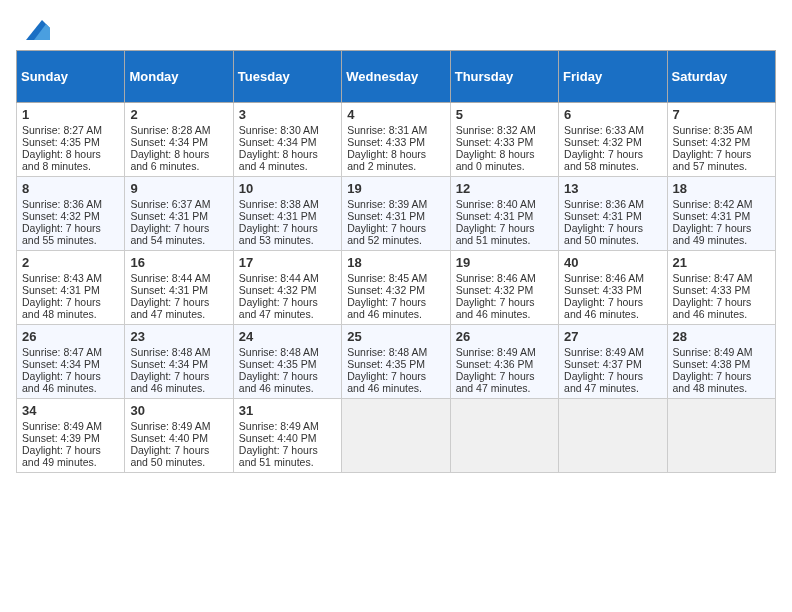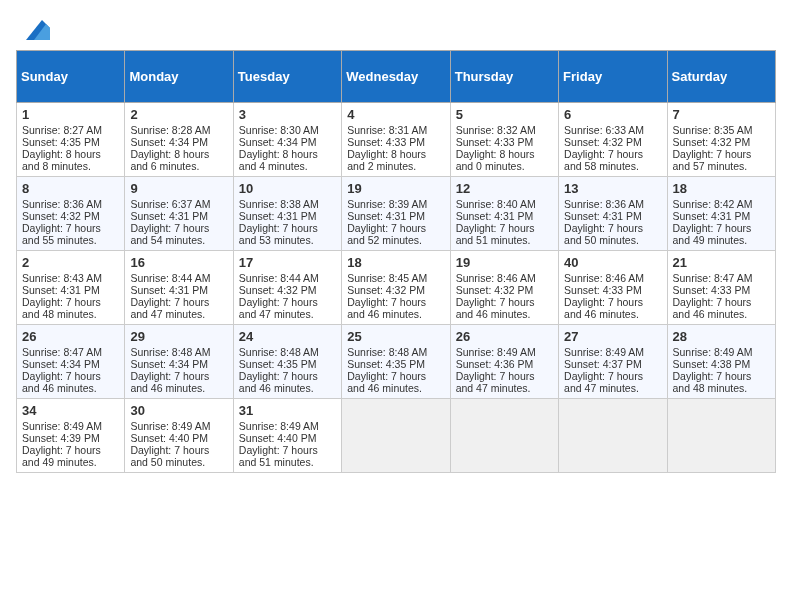--- a/index.html
+++ b/index.html
@@ -134,21 +134,21 @@
         <td><span class="day-num">2</span><span>Sunrise: 8:43 AM</span><br><span>Sunset: 4:31 PM</span><br><span>Daylight: 7 hours and 48 minutes.</span></td>
         <td><span class="day-num">16</span><span>Sunrise: 8:44 AM</span><br><span>Sunset: 4:31 PM</span><br><span>Daylight: 7 hours and 47 minutes.</span></td>
         <td><span class="day-num">17</span><span>Sunrise: 8:44 AM</span><br><span>Sunset: 4:32 PM</span><br><span>Daylight: 7 hours and 47 minutes.</span></td>
         <td><span class="day-num">18</span><span>Sunrise: 8:45 AM</span><br><span>Sunset: 4:32 PM</span><br><span>Daylight: 7 hours and 46 minutes.</span></td>
         <td><span class="day-num">19</span><span>Sunrise: 8:46 AM</span><br><span>Sunset: 4:32 PM</span><br><span>Daylight: 7 hours and 46 minutes.</span></td>
         <td><span class="day-num">40</span><span>Sunrise: 8:46 AM</span><br><span>Sunset: 4:33 PM</span><br><span>Daylight: 7 hours and 46 minutes.</span></td>
         <td><span class="day-num">21</span><span>Sunrise: 8:47 AM</span><br><span>Sunset: 4:33 PM</span><br><span>Daylight: 7 hours and 46 minutes.</span></td>
       </tr>
       <tr>
         <td><span class="day-num">26</span><span>Sunrise: 8:47 AM</span><br><span>Sunset: 4:34 PM</span><br><span>Daylight: 7 hours and 46 minutes.</span></td>
-        <td><span class="day-num">29</span><span>Sunrise: 8:48 AM</span><br><span>Sunset: 4:34 PM</span><br><span>Daylight: 7 hours and 46 minutes.</span></td>
+        <td><span class="day-num">23</span><span>Sunrise: 8:48 AM</span><br><span>Sunset: 4:34 PM</span><br><span>Daylight: 7 hours and 46 minutes.</span></td>
         <td><span class="day-num">24</span><span>Sunrise: 8:48 AM</span><br><span>Sunset: 4:35 PM</span><br><span>Daylight: 7 hours and 46 minutes.</span></td>
         <td><span class="day-num">25</span><span>Sunrise: 8:48 AM</span><br><span>Sunset: 4:35 PM</span><br><span>Daylight: 7 hours and 46 minutes.</span></td>
         <td><span class="day-num">26</span><span>Sunrise: 8:49 AM</span><br><span>Sunset: 4:36 PM</span><br><span>Daylight: 7 hours and 47 minutes.</span></td>
         <td><span class="day-num">27</span><span>Sunrise: 8:49 AM</span><br><span>Sunset: 4:37 PM</span><br><span>Daylight: 7 hours and 47 minutes.</span></td>
         <td><span class="day-num">28</span><span>Sunrise: 8:49 AM</span><br><span>Sunset: 4:38 PM</span><br><span>Daylight: 7 hours and 48 minutes.</span></td>
       </tr>
       <tr>
         <td><span class="day-num">34</span><span>Sunrise: 8:49 AM</span><br><span>Sunset: 4:39 PM</span><br><span>Daylight: 7 hours and 49 minutes.</span></td>
         <td><span class="day-num">30</span><span>Sunrise: 8:49 AM</span><br><span>Sunset: 4:40 PM</span><br><span>Daylight: 7 hours and 50 minutes.</span></td>
         <td><span class="day-num">31</span><span>Sunrise: 8:49 AM</span><br><span>Sunset: 4:40 PM</span><br><span>Daylight: 7 hours and 51 minutes.</span></td>

